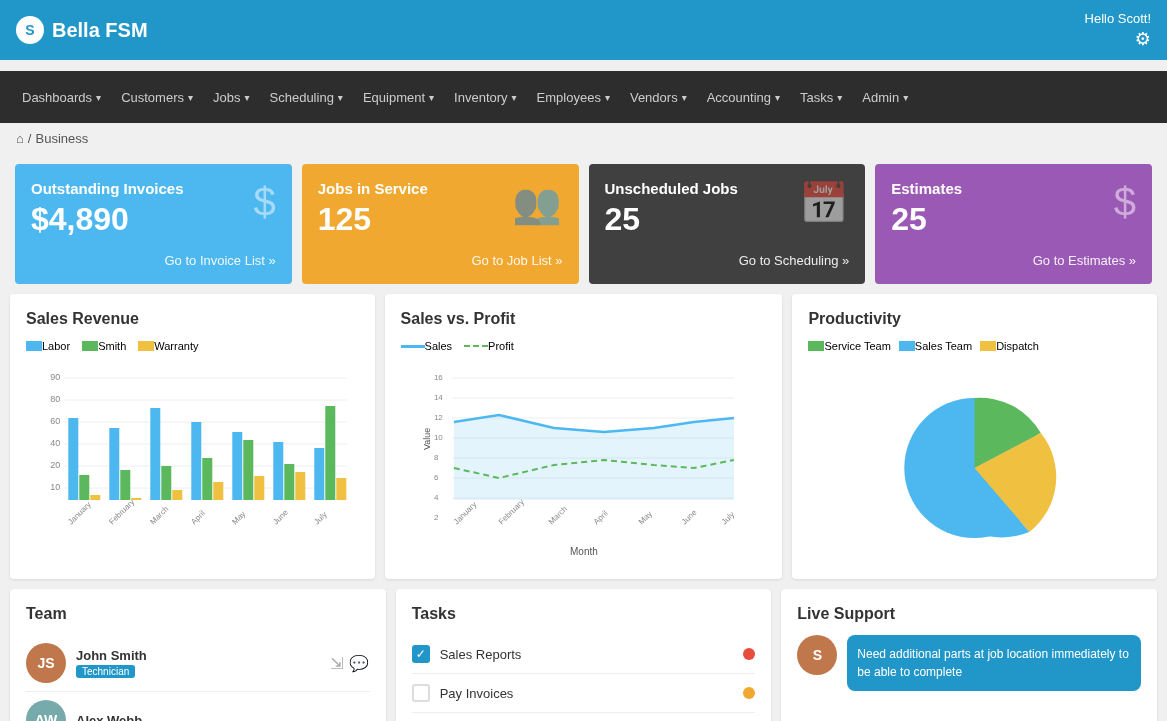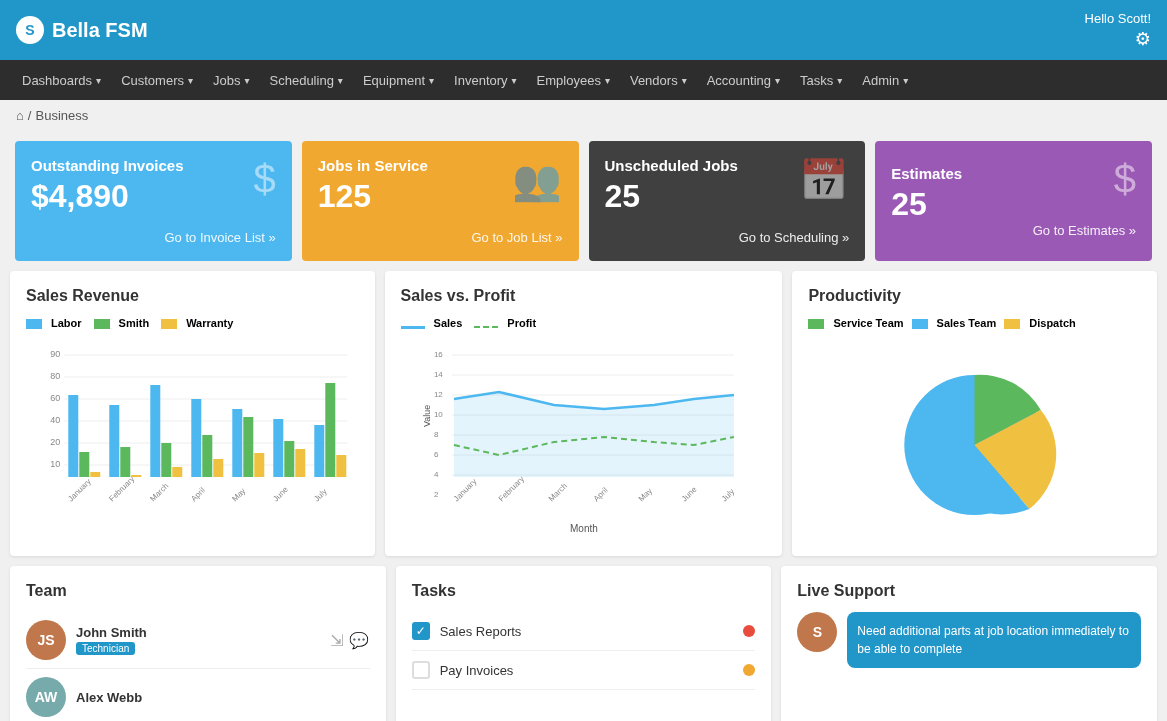--- a/index.html
+++ b/index.html
@@ -46,21 +46,22 @@
       text-align: right;
       margin-top: 2px;
     }
 
     
     .nav {
       background: #2d2d2d;
       display: flex;
       align-items: center;
       padding: 0 12px;
-      height: 40px;
+      height: 52px;
+      margin-top: 11px;
     }
     .nav-item {
       color: #ccc;
       padding: 0 10px;
       height: 40px;
       display: flex;
       align-items: center;
       gap: 4px;
       cursor: pointer;
       font-size: 13px;
@@ -93,21 +94,21 @@
       color: white;
       position: relative;
       min-height: 120px;
       display: flex;
       flex-direction: column;
       justify-content: space-between;
     }
     .stat-card.blue { background: #4db8f0; }
     .stat-card.orange { background: #f0a830; }
     .stat-card.green { background: #404040; }
-    .stat-card.purple { background: #9b59b6; justify-content: center; }
+    .stat-card.purple { background: #9b59b6; }
     .stat-card-title { font-size: 15px; font-weight: bold; }
     .stat-card-value { font-size: 32px; font-weight: bold; margin-top: 4px; }
     .stat-card-link { font-size: 13px; color: rgba(255,255,255,0.9); text-align: right; cursor: pointer; }
     .stat-card-icon {
       position: absolute;
       right: 16px;
       top: 16px;
       font-size: 40px;
       opacity: 0.5;
     }
@@ -127,21 +128,21 @@
     .chart-card.small { flex: 1; }
     .chart-card.medium { flex: 1.1; }
     .chart-card.large { flex: 1; }
     .chart-title { font-size: 16px; font-weight: bold; color: #333; margin-bottom: 12px; }
     .bar-legend {
       display: flex;
       gap: 12px;
       margin-bottom: 8px;
       font-size: 11px;
     }
-    .legend-item { display: flex; align-items: flex-end; gap: 9px; font-weight: bold; }
+    .legend-item { display: flex; align-items: center; gap: 0; }
     .legend-color {
       width: 16px;
       height: 10px;
       display: inline-block;
     }
 
     
     .bottom-row {
       display: flex;
       gap: 10px;

